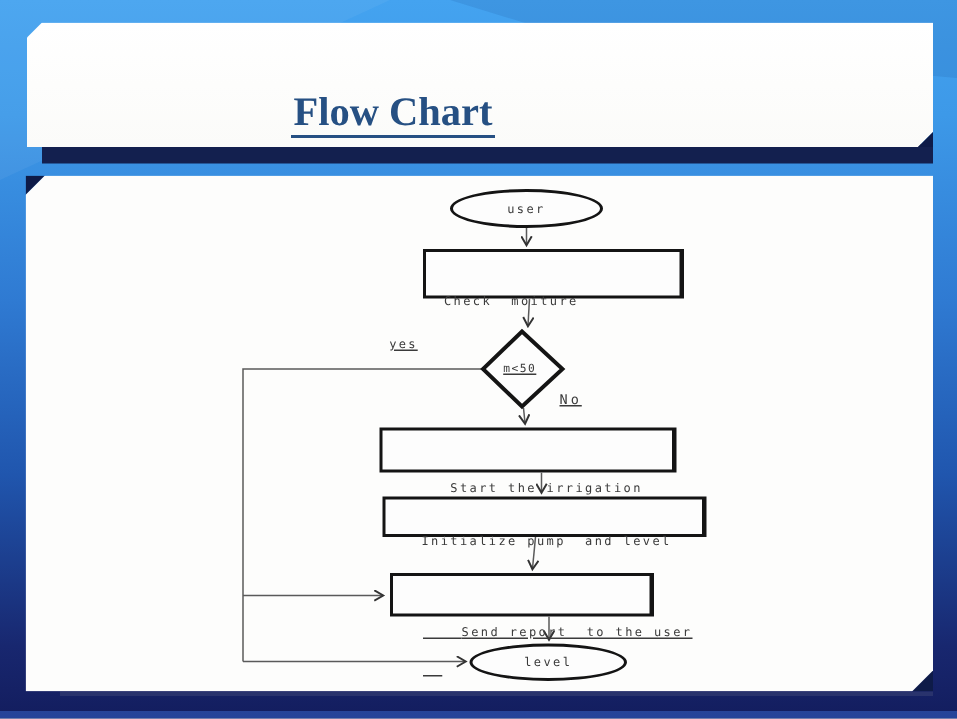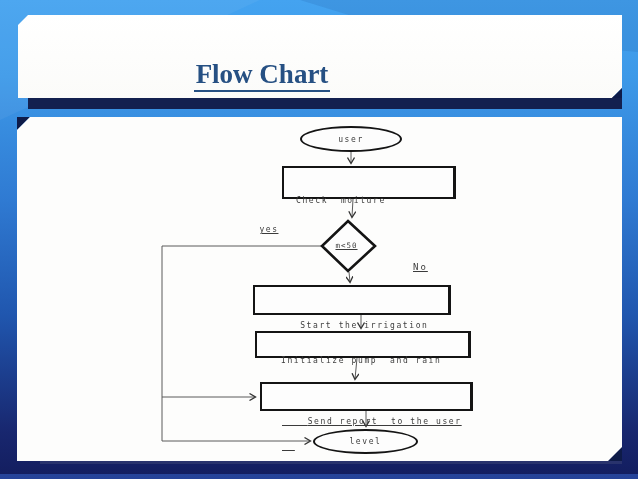--- a/index.html
+++ b/index.html
@@ -49,24 +49,24 @@
   .node-box{border:2px solid #141414;border-right-width:3px;background:#fdfdfd;box-sizing:border-box;}
   .node-ellipse{border:2.5px solid #141414;border-radius:50%;background:#fdfdfd;box-sizing:border-box;
     display:flex;align-items:center;justify-content:center;}
   .edge-label{position:absolute;z-index:2;color:#3b3b3b;
     font-family:"DejaVu Sans Mono",monospace;font-size:8px;letter-spacing:1.5px;white-space:pre;text-decoration:underline;}
 
   #node-start{left:283px;top:9px;width:102px;height:26px;}
   #node-check{left:265px;top:49px;width:174px;height:33px;padding:5px 0 0 12px;line-height:11px;}
   #decision-label{left:305px;top:124px;width:49px;text-align:center;font-size:7.5px;letter-spacing:1px;}
   #label-yes{left:230px;top:108px;width:44px;text-align:center;}
-  #label-no{left:356px;top:145px;font-size:9px;letter-spacing:2px;margin-left:40px;}
+  #label-no{left:356px;top:145px;font-size:9px;letter-spacing:2px;}
   #node-irrigation{left:236px;top:168px;width:198px;height:30px;text-align:center;line-height:26px;}
   #node-init{left:238px;top:214px;width:216px;height:27px;padding:3px 0 0 24px;line-height:10px;}
-  #node-send{left:243px;top:265px;width:213px;height:29px;line-height:25px;padding-left:20px;text-decoration:underline;}
+  #node-send{left:243px;top:265px;width:176px;height:29px;line-height:25px;padding-left:20px;text-decoration:underline;}
   #node-stop{left:296px;top:312px;width:105px;height:25px;}
 </style>
 </head>
 <body>
 
 <div class="facet" id="facet-tr"></div>
 <div class="facet" id="facet-tl"></div>
 <div class="facet" id="bottom-strip"></div>
 
 <div id="banner-shadow"></div>
@@ -111,21 +111,21 @@
 
   <div class="edge-label" id="decision-label">m&lt;50</div>
   <div class="edge-label" id="label-yes">yes</div>
   <div class="edge-label" id="label-no">No</div>
 
   <div class="node node-box" id="node-irrigation">
     <span>Start the irrigation</span>
   </div>
 
   <div class="node node-box" id="node-init">
-    <div>Initialize pump  and rain</div>
+    <div>Initialize pump  and level</div>
     <div>gun</div>
   </div>
 
   <div class="node node-box" id="node-send">
     <span>Send report  to the user</span>
   </div>
 
   <div class="node node-ellipse" id="node-stop">
     <span>level</span>
   </div>

